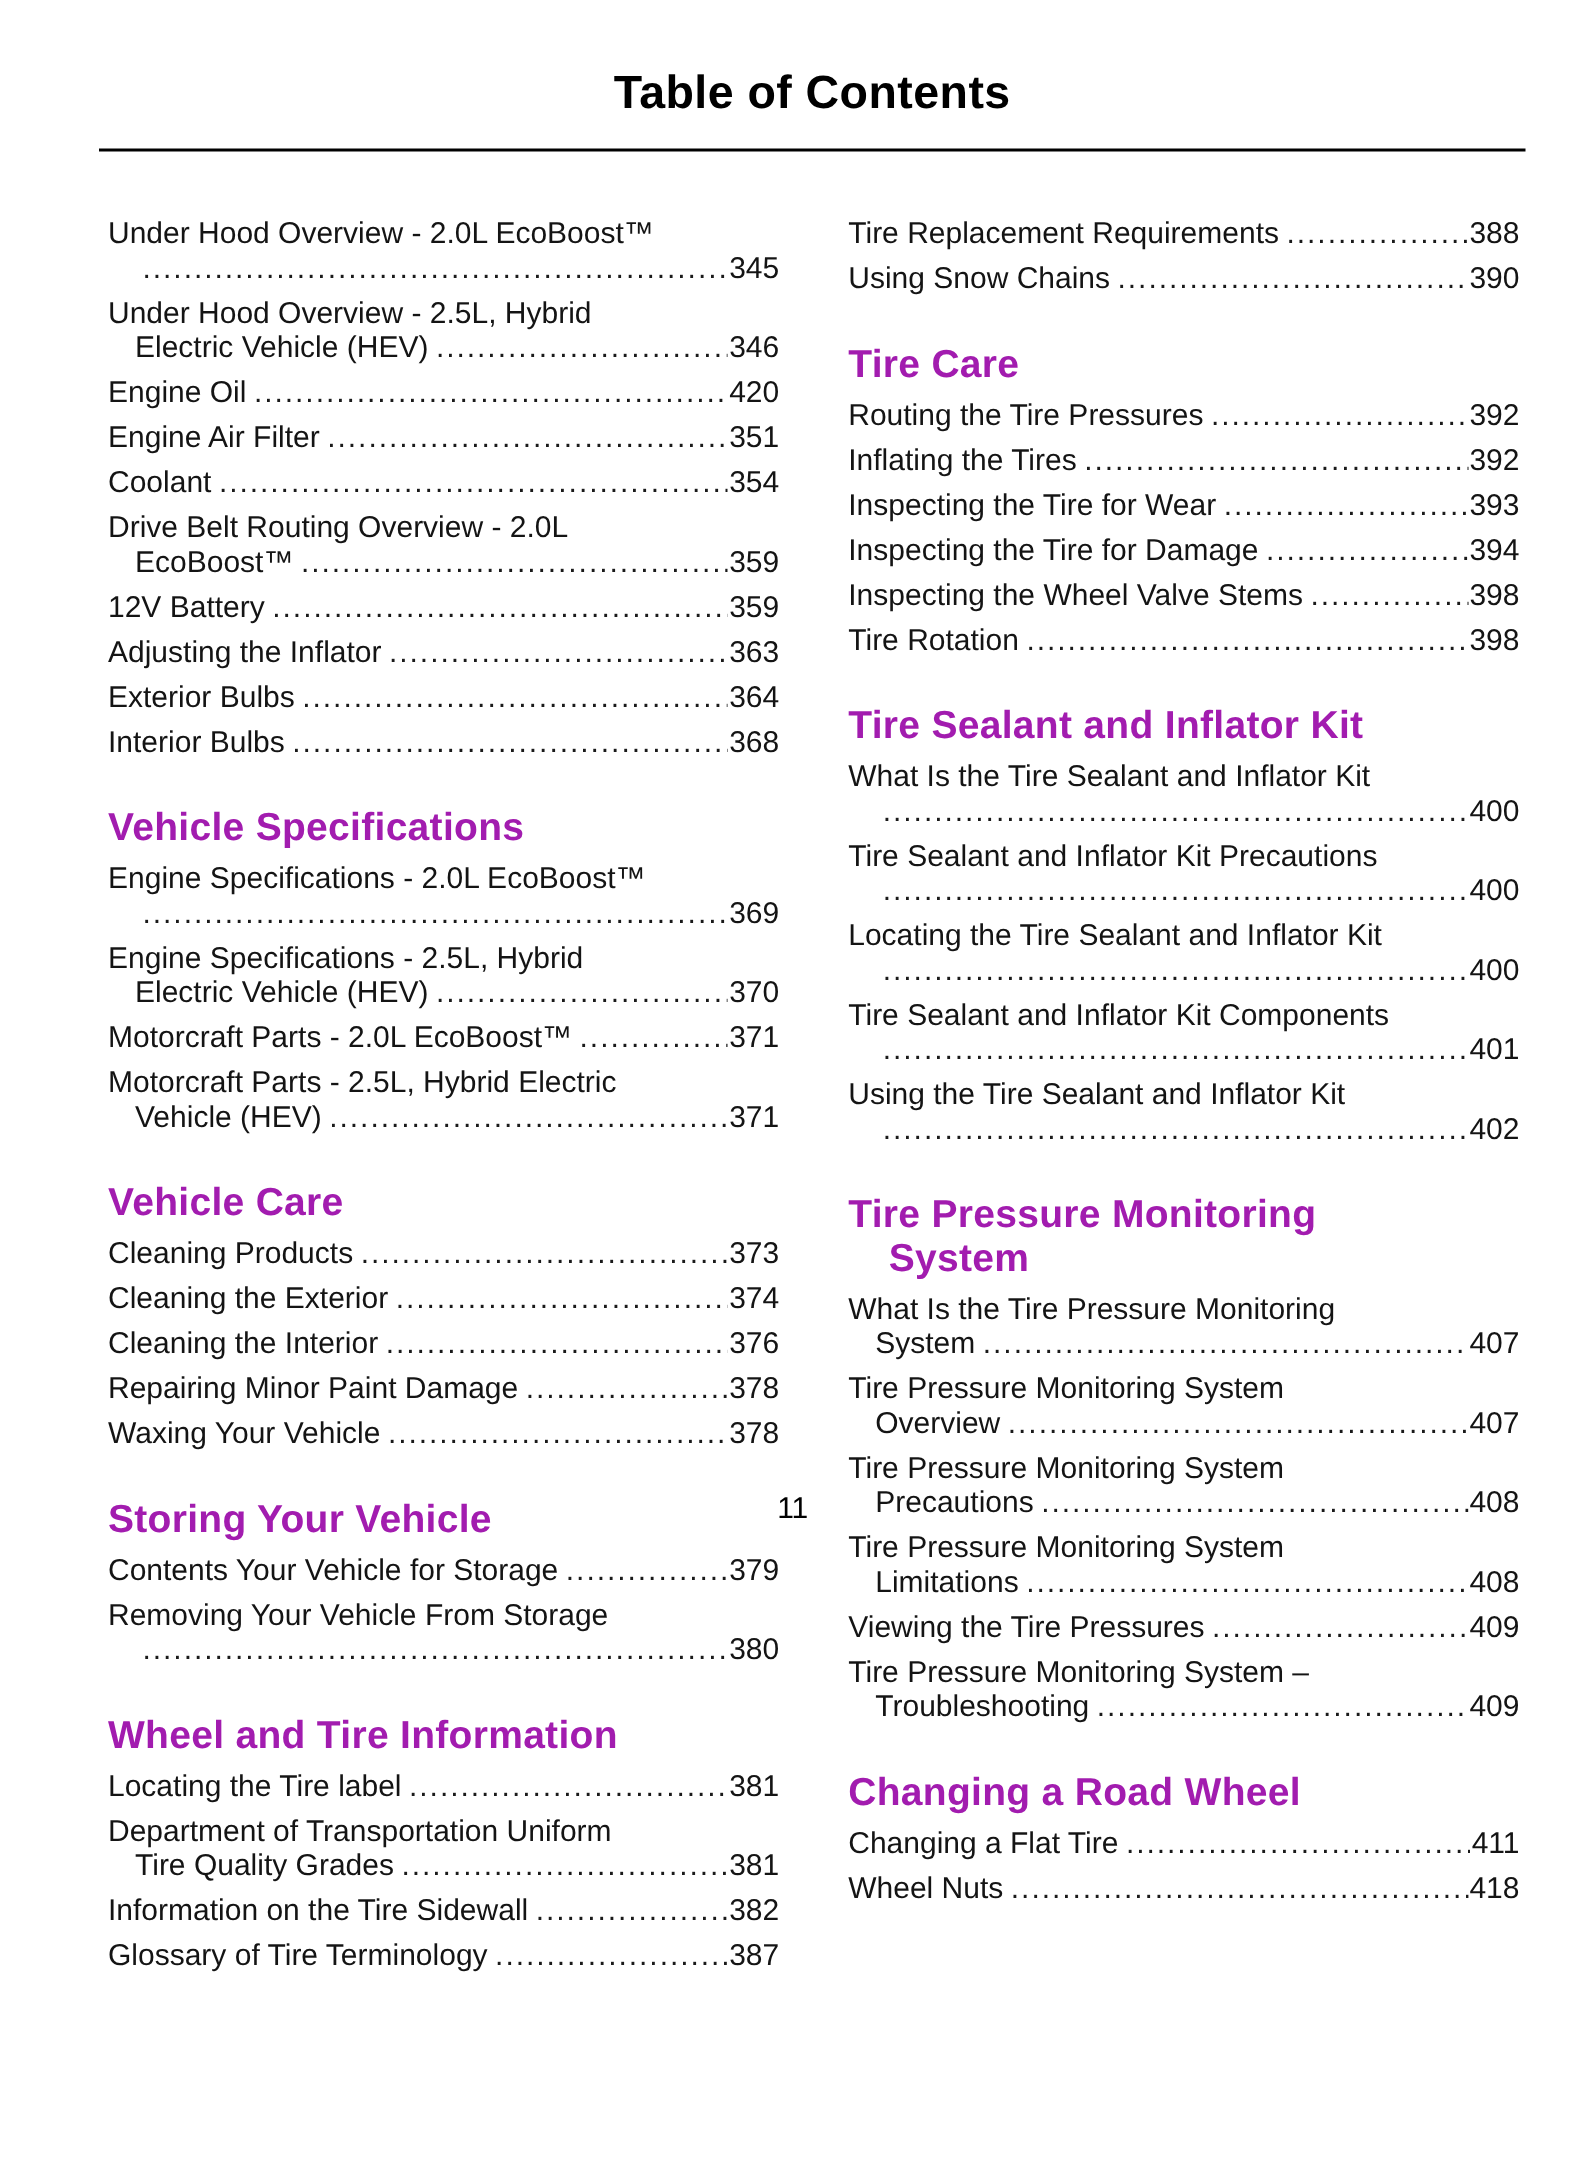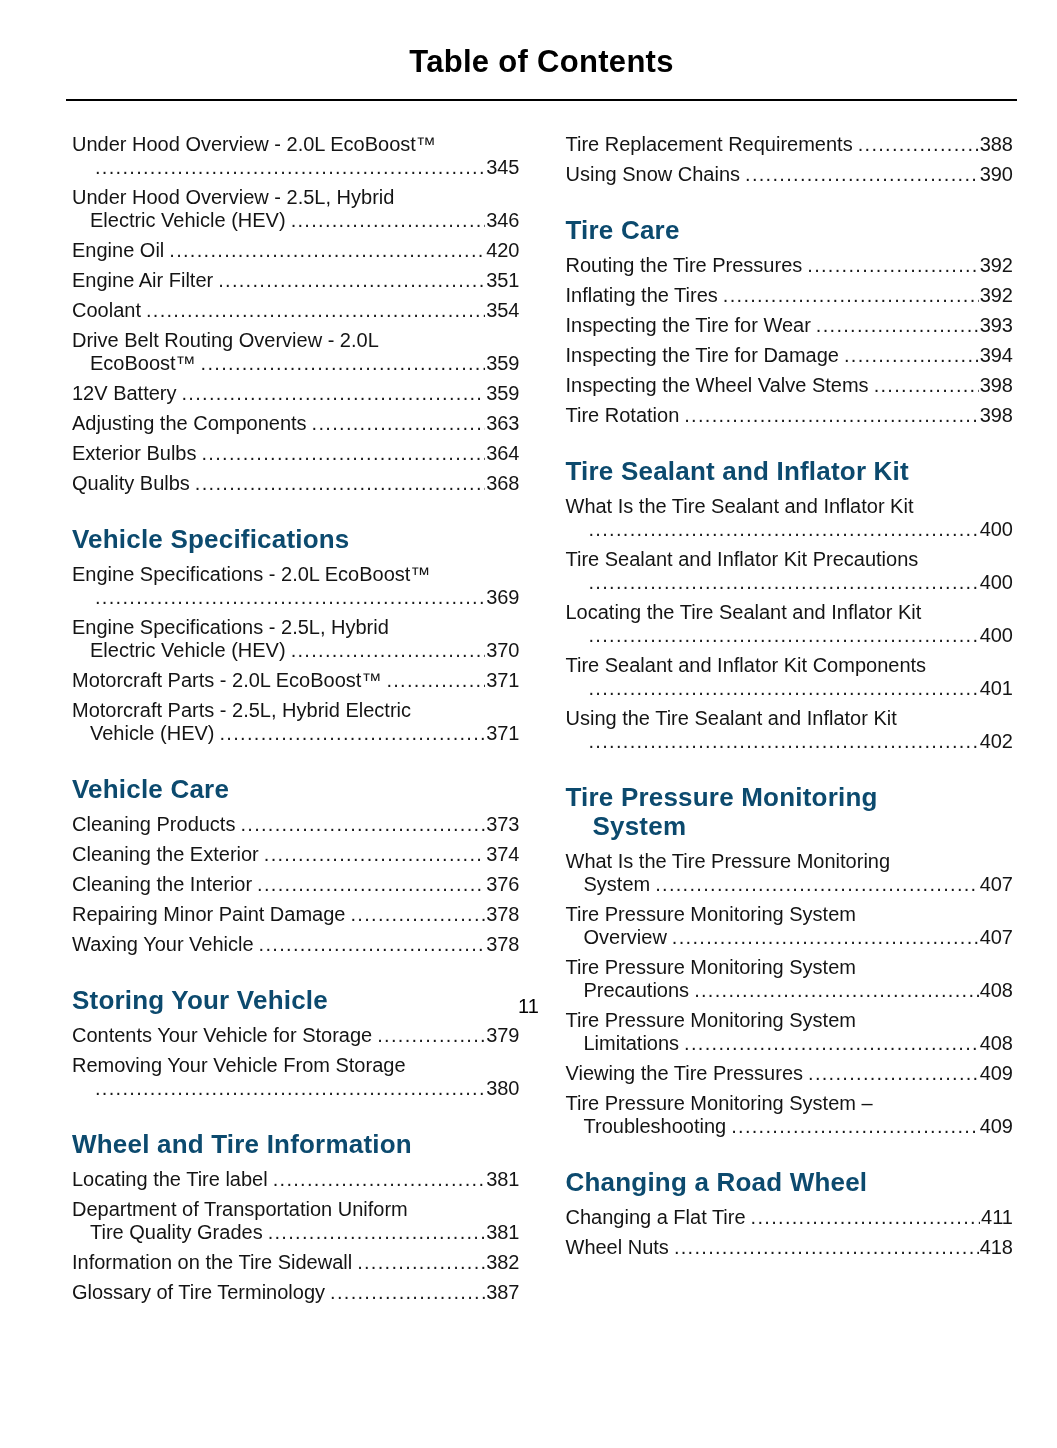--- a/index.html
+++ b/index.html
@@ -27,31 +27,31 @@
     color: #000000;
   }
   .header-rule {
     border: none;
     border-top: 2px solid #000000;
     margin: 19px 0 0 0;
   }
   .columns {
     display: flex;
     gap: 46px;
-    margin-top: 32px;
+    margin-top: 44px;
     padding: 0 4px 0 6px;
   }
   .col { flex: 1; min-width: 0; }
   .toc-section { margin: 0; }
   .sec-heading {
     margin: 30px 0 9px 0;
     font-size: 26px;
     line-height: 29px;
     font-weight: 700;
-    color: #0c4a6e;
+    color: #a21caf;
     letter-spacing: 0.2px;
   }
   .toc-section:first-child .sec-heading { margin-top: 0; }
   .h-line { white-space: nowrap; }
   .h-line.indent { padding-left: 27px; }
   .entry {
     font-size: 20px;
     line-height: 23px;
     margin-bottom: 7px;
   }
@@ -133,35 +133,35 @@
           </div>
           <div class="entry">
             <div class="row">
               <span class="etext">12V Battery</span>
               <span class="dots" aria-hidden="true">............................................................................................................................................................................................................................</span>
               <span class="pnum">359</span>
             </div>
           </div>
           <div class="entry">
             <div class="row">
-              <span class="etext">Adjusting the Components</span>
+              <span class="etext">Adjusting the Inflator</span>
               <span class="dots" aria-hidden="true">............................................................................................................................................................................................................................</span>
               <span class="pnum">363</span>
             </div>
           </div>
           <div class="entry">
             <div class="row">
               <span class="etext">Exterior Bulbs</span>
               <span class="dots" aria-hidden="true">............................................................................................................................................................................................................................</span>
               <span class="pnum">364</span>
             </div>
           </div>
           <div class="entry">
             <div class="row">
-              <span class="etext">Quality Bulbs</span>
+              <span class="etext">Interior Bulbs</span>
               <span class="dots" aria-hidden="true">............................................................................................................................................................................................................................</span>
               <span class="pnum">368</span>
             </div>
           </div>
         </section>
         <section class="toc-section">
           <h2 class="sec-heading">
             <div class="h-line">Vehicle Specifications</div>
           </h2>
           <div class="entry">

